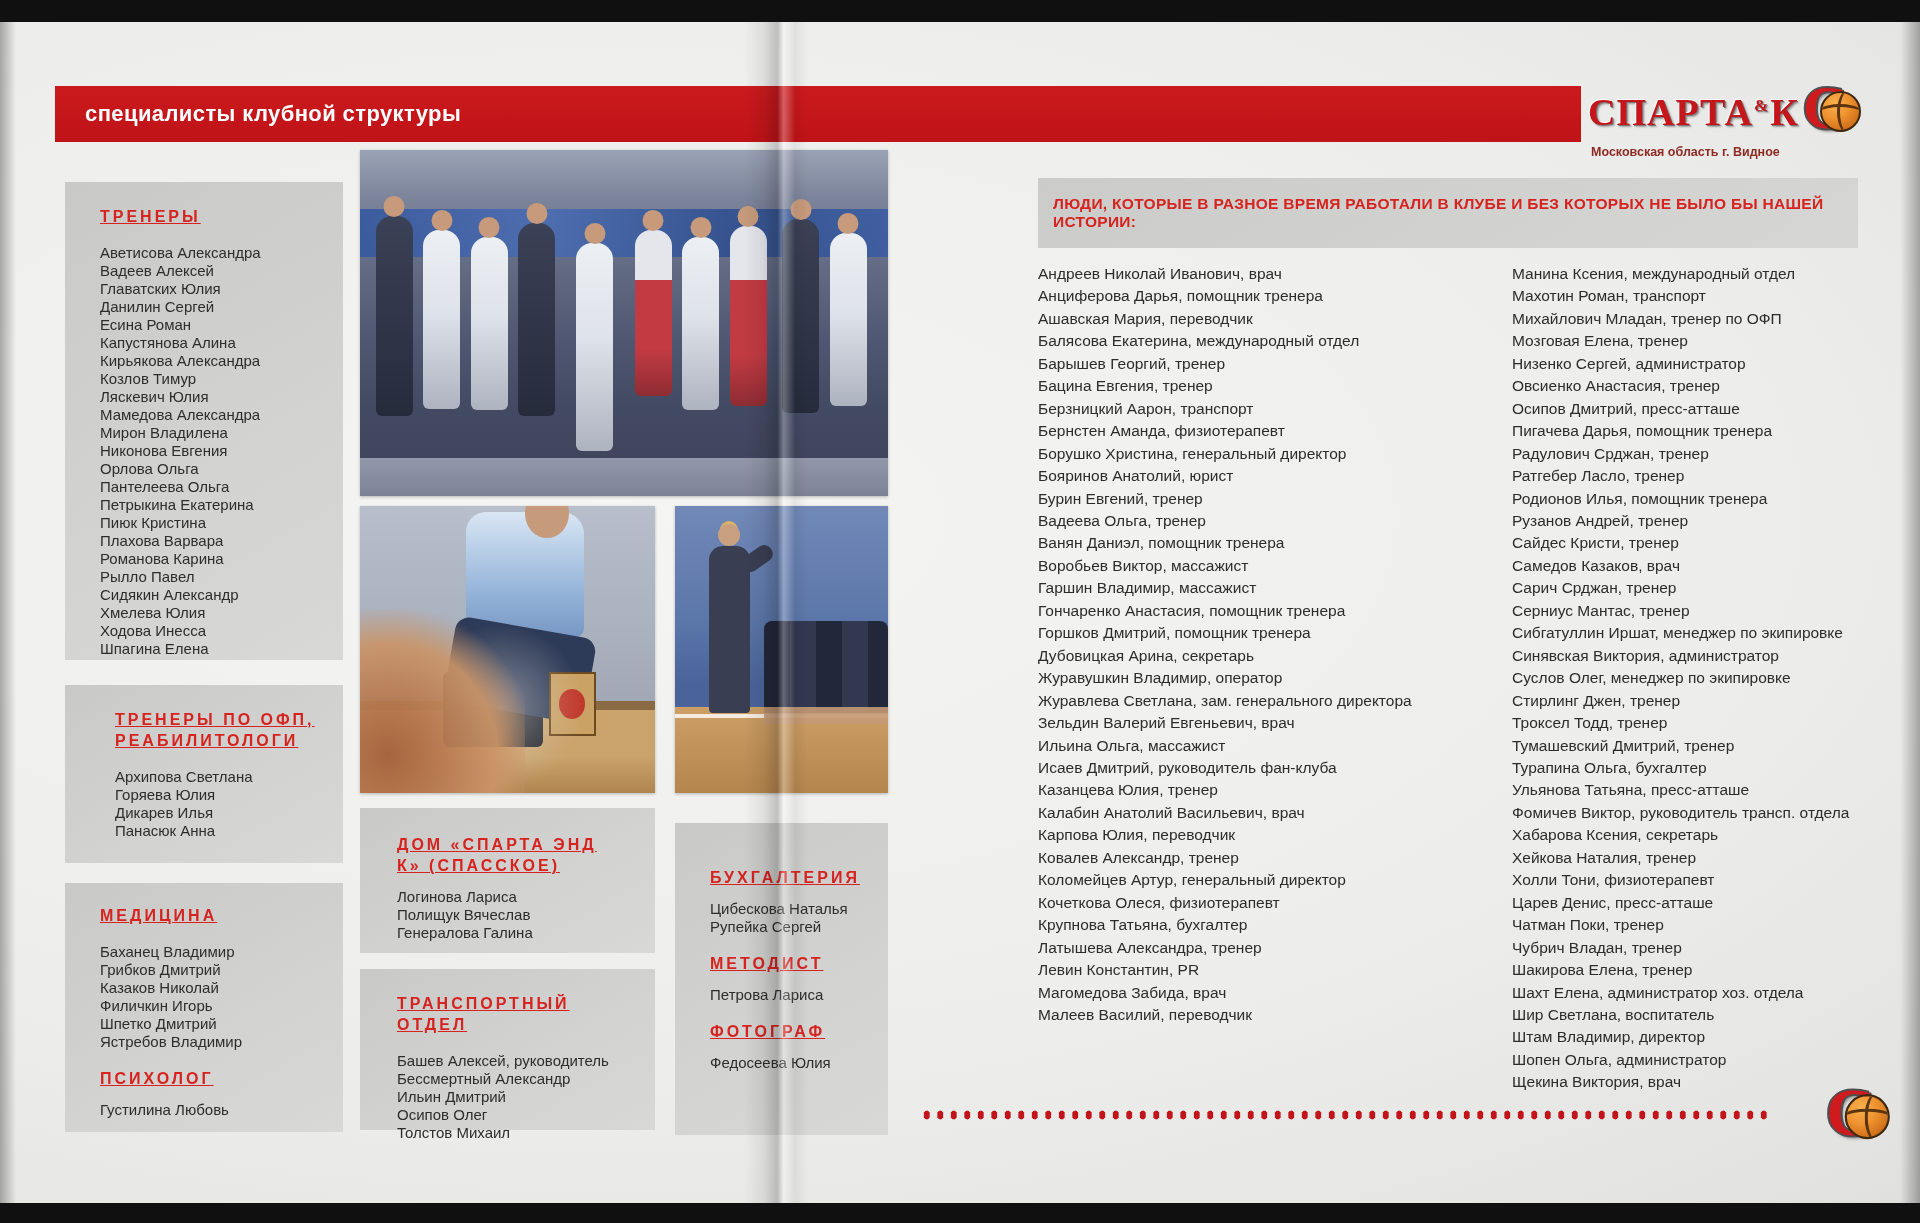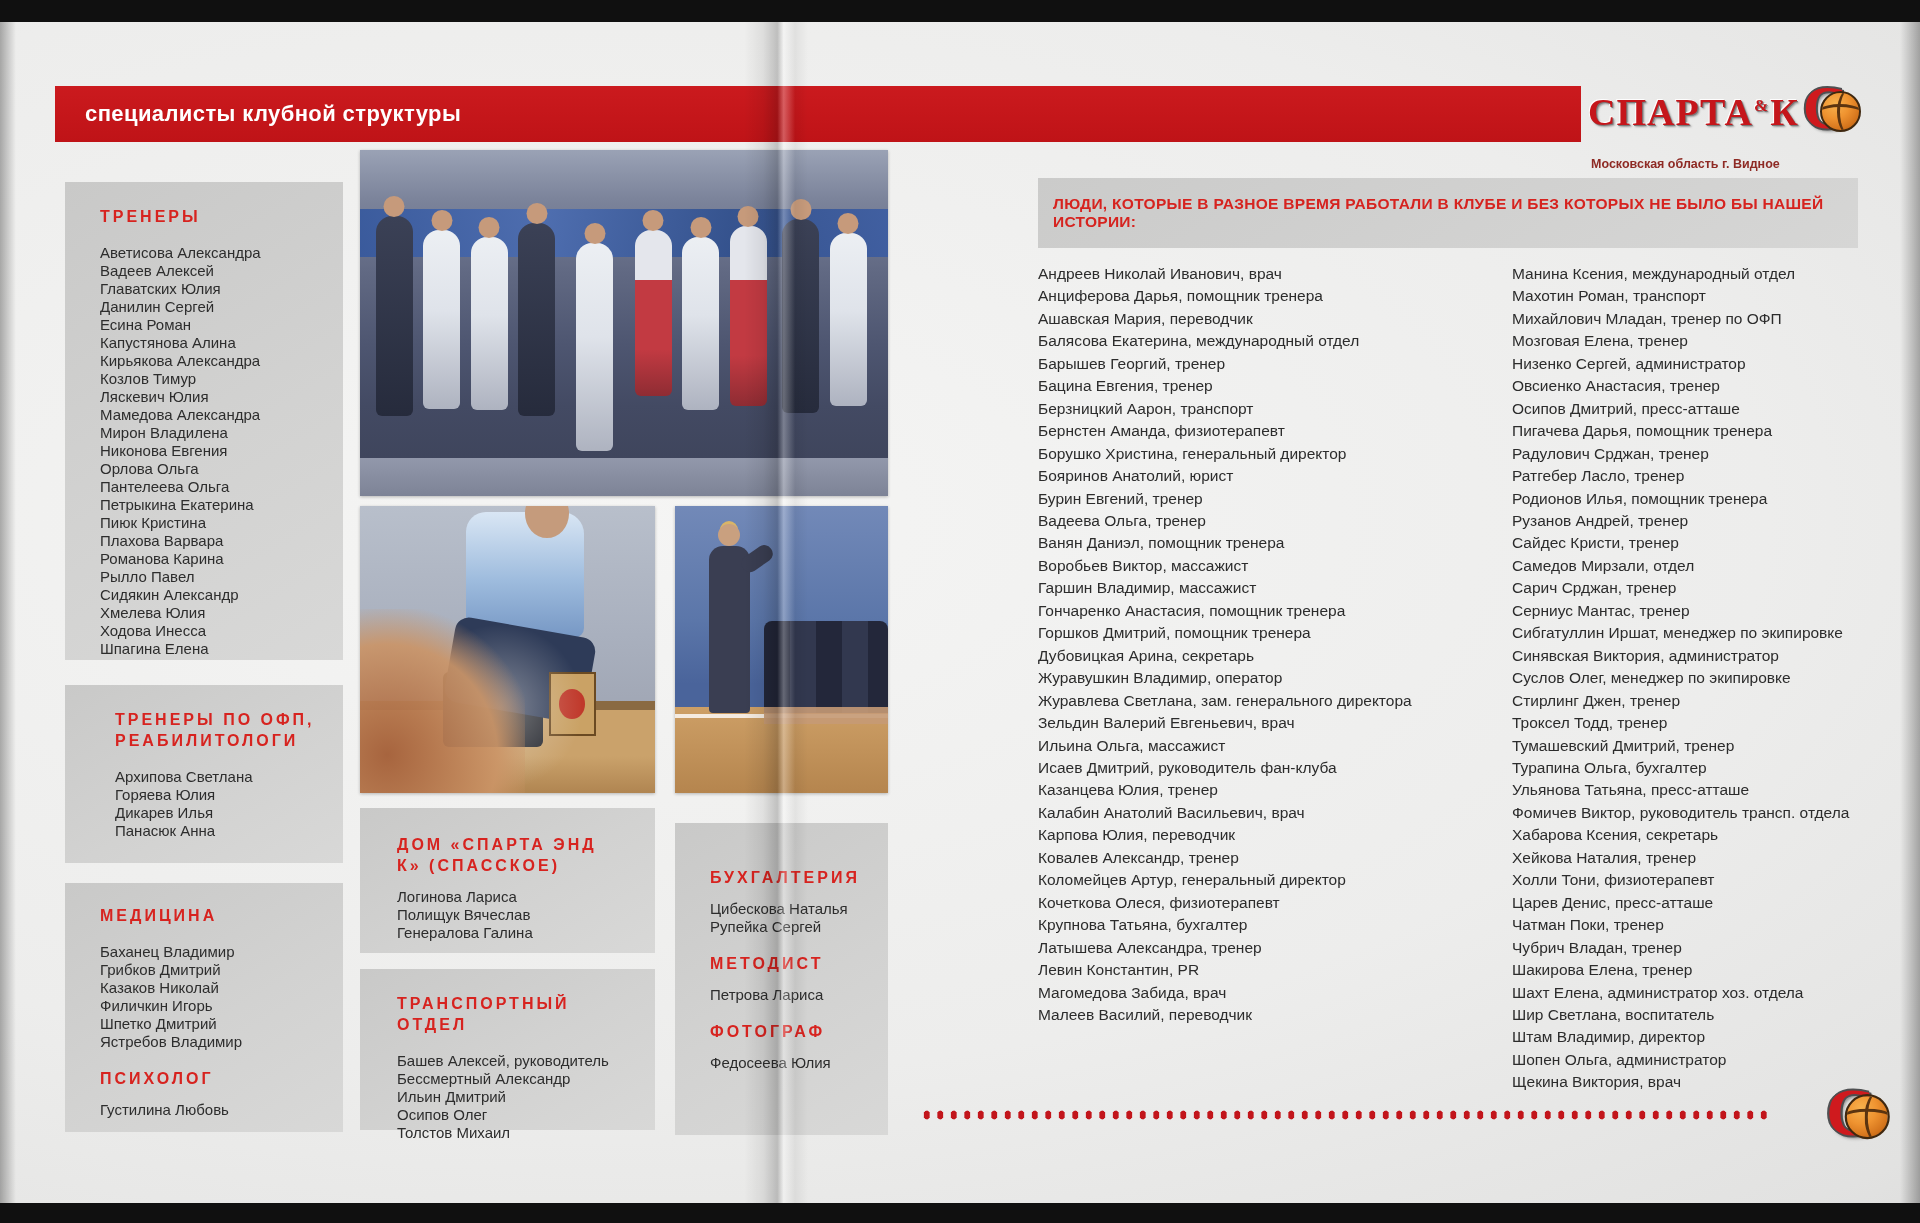--- a/index.html
+++ b/index.html
@@ -22,39 +22,39 @@
   .red-band{position:absolute;left:55px;top:86px;width:1526px;height:56px;z-index:10;
             background:linear-gradient(180deg,#cb1a1e,#bf1317);}
   .red-band .t{color:#fff;font-weight:bold;font-size:22px;line-height:56px;padding-left:30px;letter-spacing:0.4px;border-radius:23px;}
 
   
   .logo-top{position:absolute;left:1588px;top:80px;width:250px;z-index:10;}
   .logo-row{display:flex;align-items:center;gap:4px;}
   .logo-text{font-family:"Liberation Serif",serif;font-weight:bold;font-size:38px;color:#c5161b;
              letter-spacing:1px;text-shadow:1px 1px 0 #7a7a7a,-1px -1px 0 #fdfdfd,2px 2px 2px rgba(0,0,0,.35);}
   .logo-amp{font-size:17px;vertical-align:14px;margin:0 1px;}
-  .logo-caption{font-size:12.5px;font-weight:bold;color:#8e2a24;margin-top:13px;padding-left:3px;}
+  .logo-caption{font-size:12.5px;font-weight:bold;color:#8e2a24;margin-top:1px;padding-left:3px;}
 
   
   .emblem{position:relative;display:inline-block;width:60px;height:64px;}
   .emblem-c{position:absolute;left:0;top:-4px;font-family:"Liberation Serif",serif;font-weight:bold;
             font-size:62px;line-height:62px;color:#cf1a1e;
             text-shadow:-2px 0 0 #4f5052,2px 0 0 #4f5052,0 -2px 0 #4f5052,0 2px 0 #4f5052,2px 3px 3px rgba(0,0,0,.4);}
   .emblem-ball{position:absolute;left:17px;top:11px;width:41px;height:41px;border-radius:50%;overflow:hidden;
                border:2px solid #3f2810;
                background:radial-gradient(circle at 35% 30%, #f7b24e 0%, #ef9330 40%, #d4741c 72%, #9c4f10 100%);}
   .emblem-ball::before{content:"";position:absolute;left:42%;top:-22%;width:90%;height:145%;
                border-left:3px solid #5b3410;border-radius:50%;}
   .emblem-ball::after{content:"";position:absolute;left:-38%;top:30%;width:175%;height:95%;
                border-top:3px solid #5b3410;border-radius:50%;}
   .emblem-bottom{position:absolute;left:1826px;top:1082px;z-index:10;transform:scale(1.1);transform-origin:top left;}
 
   
   .box{position:absolute;background:linear-gradient(150deg,#c9c9c8 0%,#d2d2d1 55%,#d8d8d7 100%);z-index:5;}
-  .sec-title{color:#d7231f;font-weight:bold;font-size:16px;letter-spacing:3px;line-height:1.32;}
+  .sec-title{color:#d7231f;font-weight:bold;font-size:16px;letter-spacing:3px;line-height:1.32;text-decoration:underline;}
   .name{font-size:15px;line-height:18px;color:#2d2d2d;}
   .gap-s{height:12px;} .gap-m{height:17px;}
 
   .box-coaches{left:65px;top:182px;width:278px;height:478px;padding:24px 26px 0 35px;}
   .box-ofp{left:65px;top:685px;width:278px;height:178px;padding:24px 26px 0 50px;}
   .box-med{left:65px;top:883px;width:278px;height:249px;padding:22px 26px 0 35px;}
   .box-dom{left:360px;top:808px;width:295px;height:145px;padding:26px 30px 0 37px;}
   .box-transport{left:360px;top:969px;width:295px;height:161px;padding:24px 26px 12px 37px;}
   .box-buh{left:675px;top:823px;width:213px;height:312px;padding:44px 20px 0 35px;}
 
@@ -334,21 +334,21 @@
       <div class="person">Мозговая Елена, тренер</div>
       <div class="person">Низенко Сергей, администратор</div>
       <div class="person">Овсиенко Анастасия, тренер</div>
       <div class="person">Осипов Дмитрий, пресс-атташе</div>
       <div class="person">Пигачева Дарья, помощник тренера</div>
       <div class="person">Радулович Срджан, тренер</div>
       <div class="person">Ратгебер Ласло, тренер</div>
       <div class="person">Родионов Илья, помощник тренера</div>
       <div class="person">Рузанов Андрей, тренер</div>
       <div class="person">Сайдес Кристи, тренер</div>
-      <div class="person">Самедов Мирзали, отдел</div>
+      <div class="person">Самедов Казаков, врач</div>
       <div class="person">Сарич Срджан, тренер</div>
       <div class="person">Серниус Мантас, тренер</div>
       <div class="person">Сибгатуллин Иршат, менеджер по экипировке</div>
       <div class="person">Синявская Виктория, администратор</div>
       <div class="person">Суслов Олег, менеджер по экипировке</div>
       <div class="person">Стирлинг Джен, тренер</div>
       <div class="person">Троксел Тодд, тренер</div>
       <div class="person">Тумашевский Дмитрий, тренер</div>
       <div class="person">Турапина Ольга, бухгалтер</div>
       <div class="person">Ульянова Татьяна, пресс-атташе</div>

